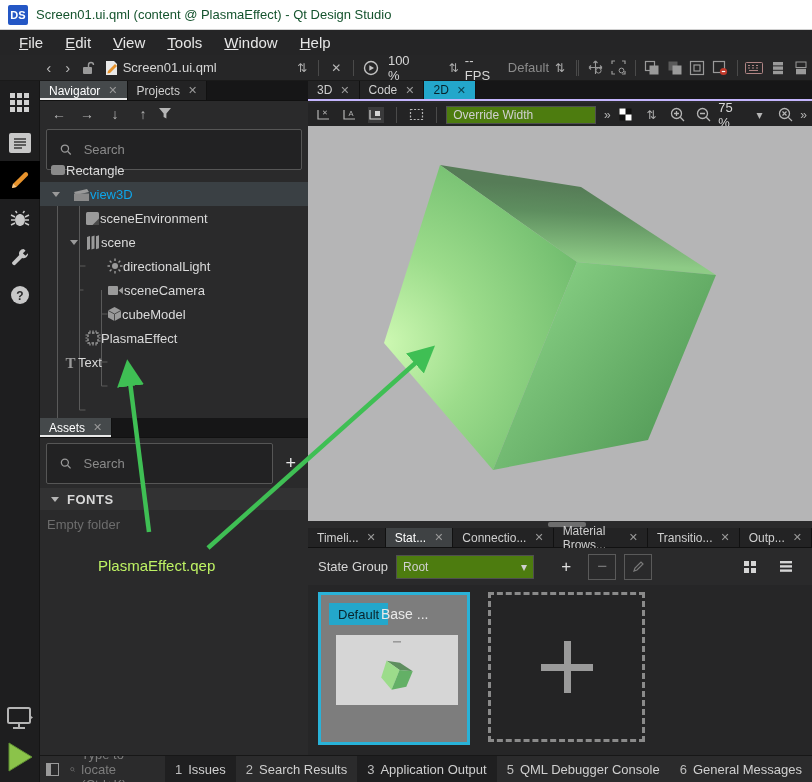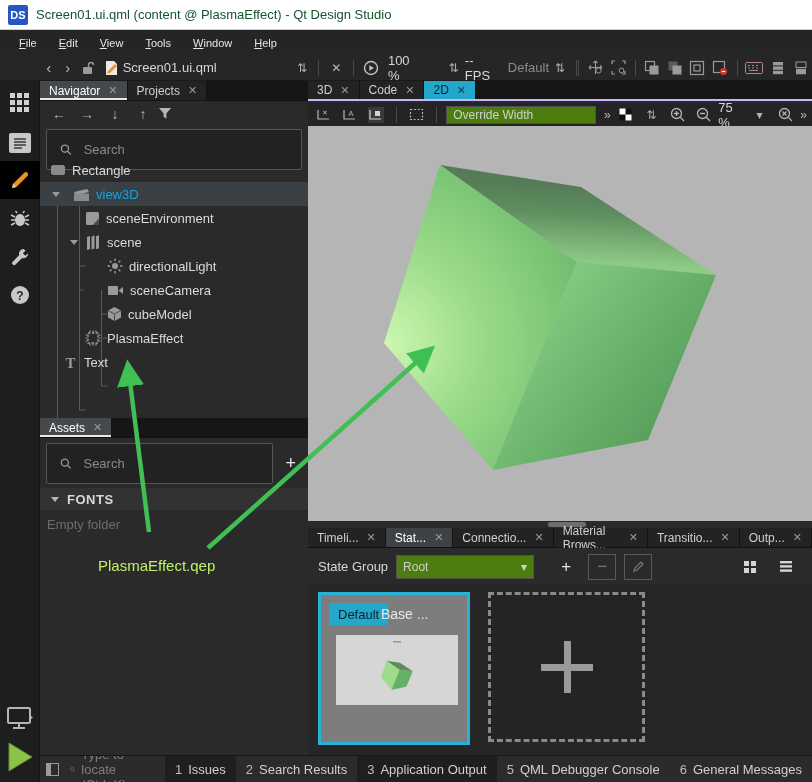--- a/index.html
+++ b/index.html
@@ -9,21 +9,21 @@
   .abs { position:absolute; }
   .row { display:flex; align-items:center; }
 
   
   .titlebar { left:0; top:0; width:812px; height:30px; background:#ffffff; border-bottom:1px solid #d0d0d0; display:flex; align-items:center; padding-left:8px; gap:8px; }
   .ds-logo { width:20px; height:20px; background:#2457c5; color:#fff; font-size:11px; font-weight:bold; display:flex; align-items:center; justify-content:center; border-radius:2px; }
   .title-text { font-size:13px; color:#14532d; }
 
   
   .menubar { left:0; top:30px; width:812px; height:25px; background:#252526; display:flex; align-items:center; padding-left:10px; gap:4px; }
-  .menu-item { color:#e6e6e6; font-size:11px; padding:2px 9px; display:inline-block; }
+  .menu-item { color:#e6e6e6; font-size:15px; padding:2px 9px; display:inline-block; }
   .menu-item::first-letter { text-decoration:underline; }
 
   
   .maintoolbar { left:0; top:55px; width:812px; height:26px; background:#262627; border-bottom:1px solid #1a1a1a; display:flex; align-items:center; color:#c9c9c9; font-size:13px; }
   .tb-btn { color:#b9b9b9; padding:0 7px; font-size:15px; }
   .tb-sep { width:1px; height:16px; background:#4a4a4a; margin:0 5px; }
   .tb-text { color:#d6d6d6; font-size:13px; }
   .tb-dim { color:#8b8b8b; }
   .spin { font-size:12px; color:#b0b0b0; padding:0 6px; }
   .mini-ic { width:18px; height:16px; display:inline-flex; align-items:center; justify-content:center; margin:0 3px; }
@@ -49,21 +49,21 @@
 
   .searchbox { display:flex; align-items:center; gap:12px; background:#222223; border:1px solid #565656; border-radius:2px; height:41px; padding:0 13px; }
   .searchbox input { background:transparent; border:none; outline:none; color:#cfcfcf; font-size:13px; width:100%; font-family:"Liberation Sans",sans-serif; }
   .searchbox input::placeholder { color:#8a8a8a; }
 
   
   .tree { position:absolute; left:0; top:77px; width:268px; }
   .tree-row { position:relative; height:24px; display:flex; align-items:center; font-size:13px; color:#dadada; }
   .tree-row.selected { background:#3a4044; }
   .tree-row.selected .lbl { color:#0ea5e9; }
-  .tree-row .lbl { margin-left:6px; }
+  .tree-row .lbl { }
   .expander { width:0; height:0; border-left:4px solid transparent; border-right:4px solid transparent; border-top:5px solid #9a9a9a; position:absolute; }
 
   .fonts-hdr { background:#323233; height:22px; display:flex; align-items:center; gap:8px; padding-left:11px; color:#d8d8d8; font-size:13px; font-weight:bold; letter-spacing:0.5px; }
   .caret-down { width:0;height:0;border-left:4px solid transparent;border-right:4px solid transparent;border-top:5px solid #b5b5b5; }
   .empty-note { color:#6d6d6d; font-size:13px; }
   .annotation { color:#bef264; font-size:15px; }
 
   
   .right-tabs { left:308px; top:81px; width:504px; height:20px; background:#1b1b1c; display:flex; border-bottom:2px solid #c4b5fd; }
   .vp-toolbar { left:308px; top:103px; width:504px; height:23px; background:#242425; display:flex; align-items:center; gap:4px; padding:0 5px; color:#bdbdbd; font-size:12px; }

